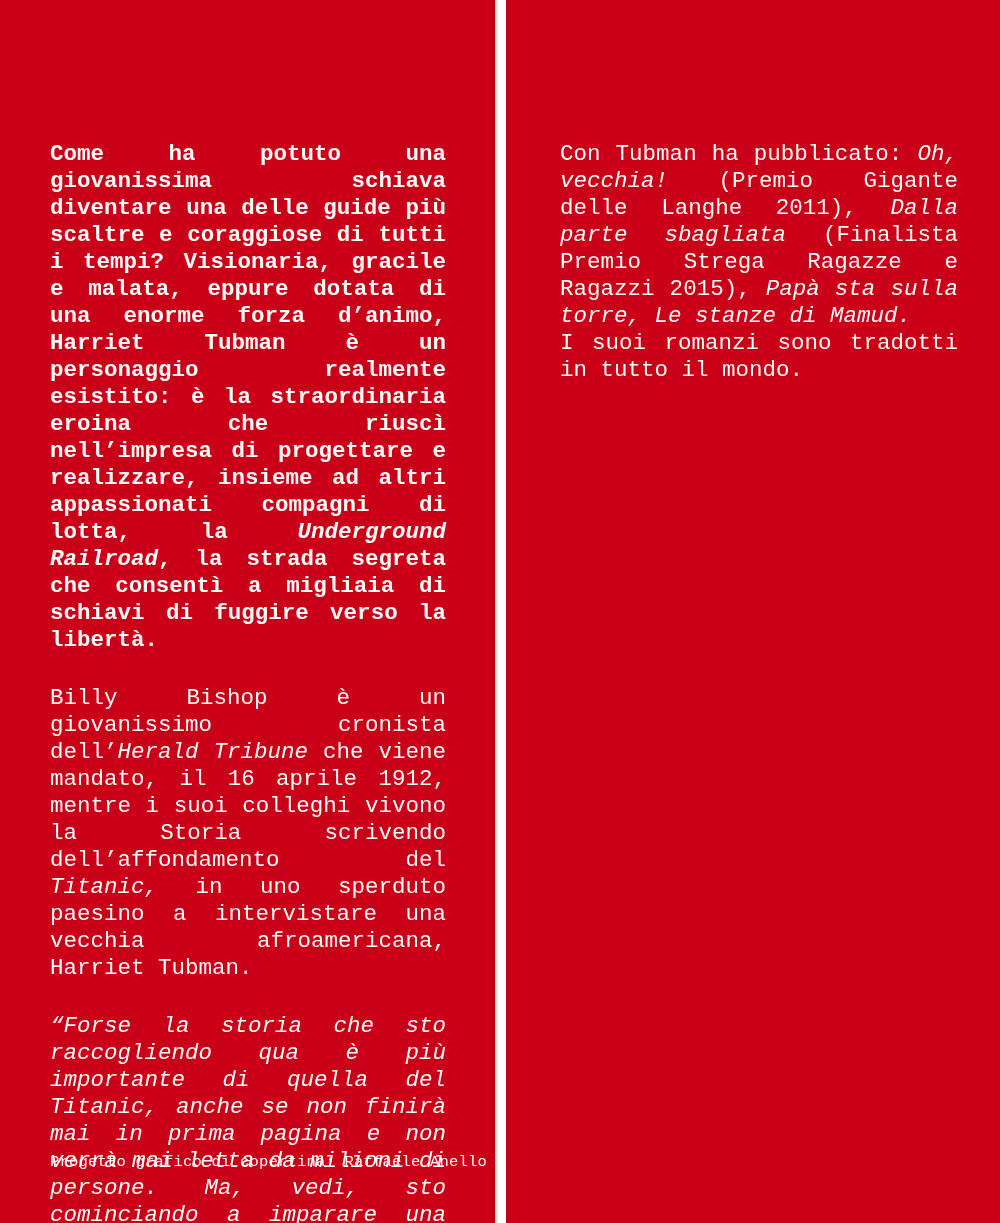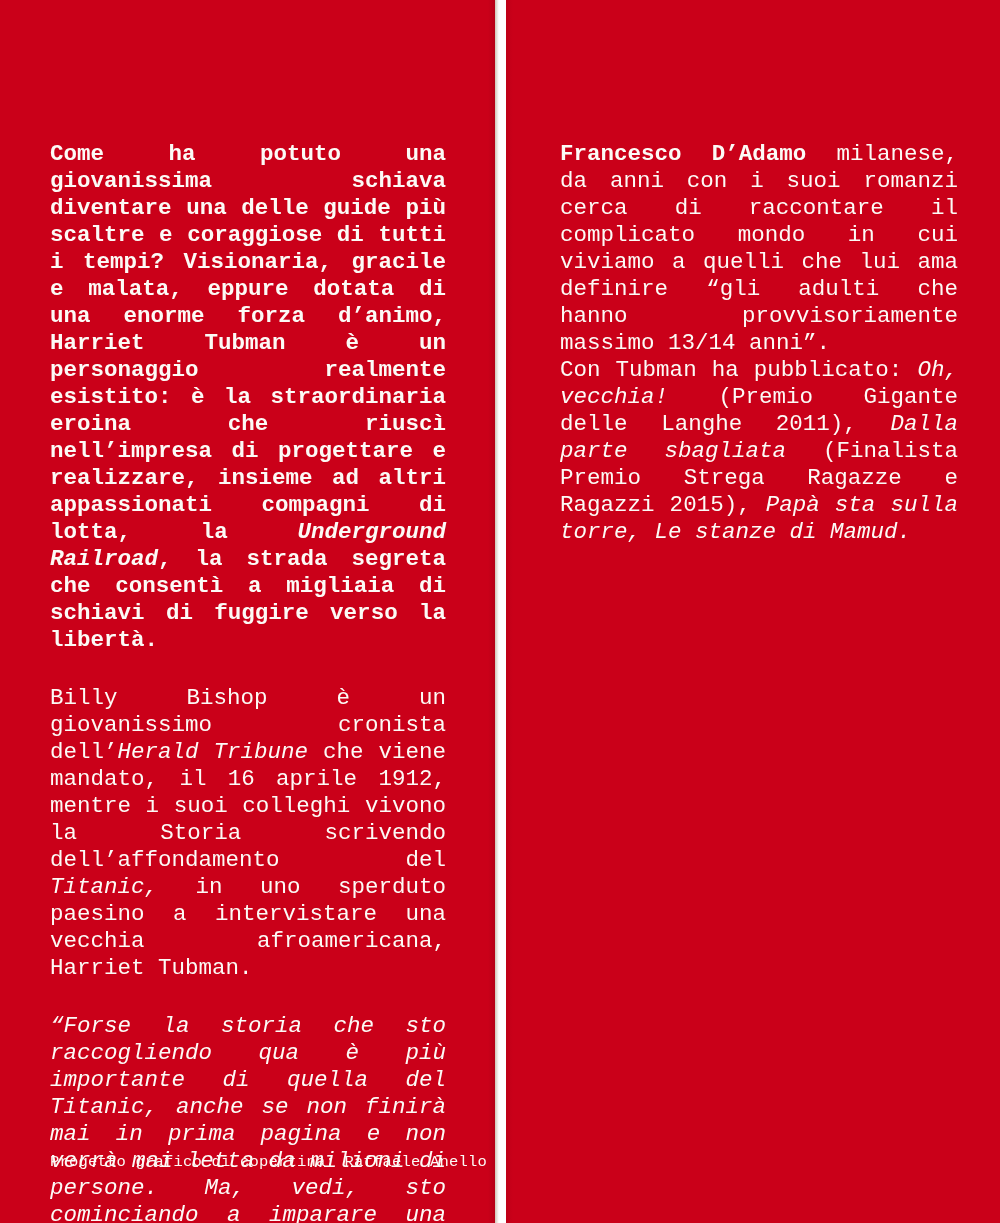--- a/index.html
+++ b/index.html
@@ -78,17 +78,17 @@
     <p class="para gap-below"><span class="run-b">Come ha potuto una giovanissima schiava diventare una delle guide più scaltre e coraggiose di tutti i tempi? Visionaria, gracile e malata, eppure dotata di una enorme forza d’animo, Harriet Tubman è un personaggio realmente esistito: è la straordinaria eroina che riuscì nell’impresa di progettare e realizzare, insieme ad altri appassionati compagni di lotta, la </span><span class="run-bi">Underground Railroad</span><span class="run-b">, la strada segreta che consentì a migliaia di schiavi di fuggire verso la libertà.</span></p>
     <p class="para"><span class="run-r">Billy Bishop è un giovanissimo cronista dell’</span><span class="run-i">Herald Tribune</span><span class="run-r"> che viene mandato, il 16 aprile 1912, mentre i suoi colleghi vivono la Storia scrivendo dell’affondamento del </span><span class="run-i">Titanic,</span><span class="run-r"> in uno sperduto paesino a intervistare una vecchia afroamericana, Harriet Tubman.</span></p>
     <p class="para quote"><span class="run-i">“Forse la storia che sto raccogliendo qua è più importante di quella del Titanic, anche se non finirà mai in prima pagina e non verrà mai letta da milioni di persone. Ma, vedi, sto cominciando a imparare una cosa: le storie importanti non sempre sono quelle che finiscono in prima pagina”.</span></p>
   </section>
 
   <div class="credit">Progetto grafico di copertina: Raffaele Anello</div>
 
   <div class="divider"></div>
 
   <section class="col col-right">
-    <p class="para"><span class="run-b">Francesco D’Adamo</span><span class="run-r"> milanese, da anni con i suoi romanzi cerca di raccontare il complicato mondo in cui viviamo a quelli che lui ama definire “gli adulti che hanno provvisoriamente massimo 13/14 anni”.</span></p>
     <p class="para"><span class="run-r">Con Tubman ha pubblicato: </span><span class="run-i">Oh, vecchia!</span><span class="run-r"> (Premio Gigante delle Langhe 2011), </span><span class="run-i">Dalla parte sbagliata</span><span class="run-r"> (Finalista Premio Strega Ragazze e Ragazzi 2015), </span><span class="run-i">Papà sta sulla torre, Le stanze di Mamud.</span></p>
+    <p class="para"><span class="run-r">I suoi romanzi sono tradotti in tutto il mondo.</span></p>
   </section>
 
 </div>
 
 </body></html>

